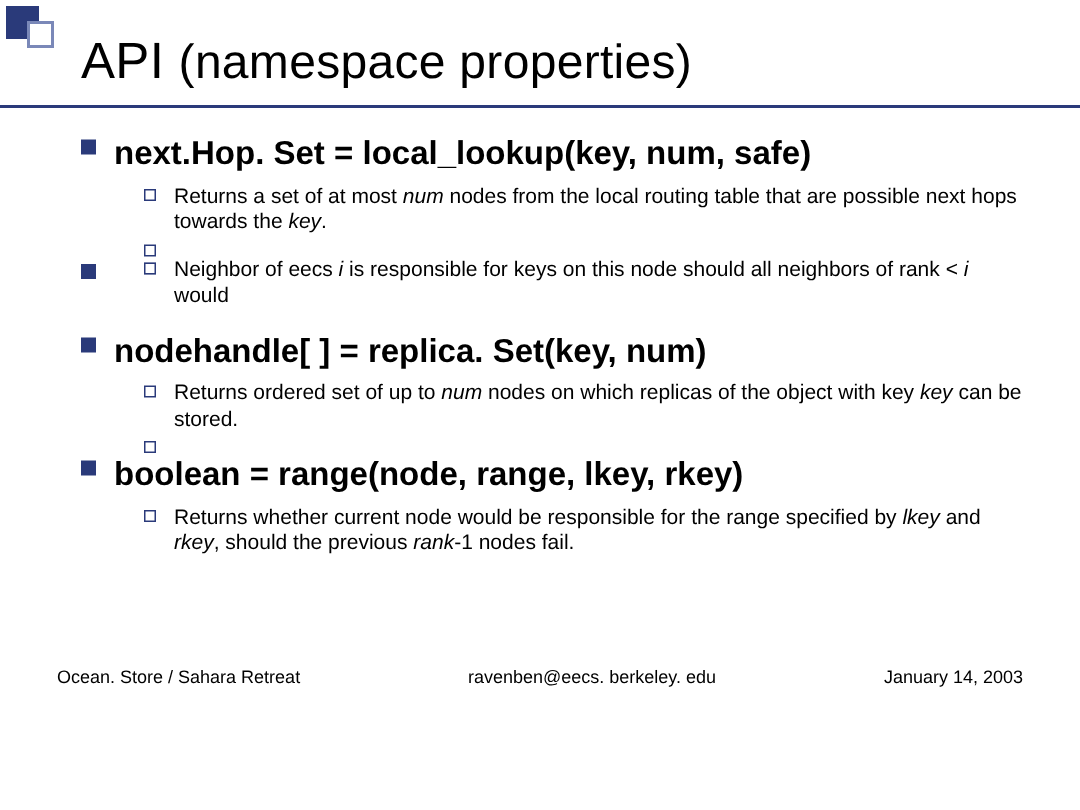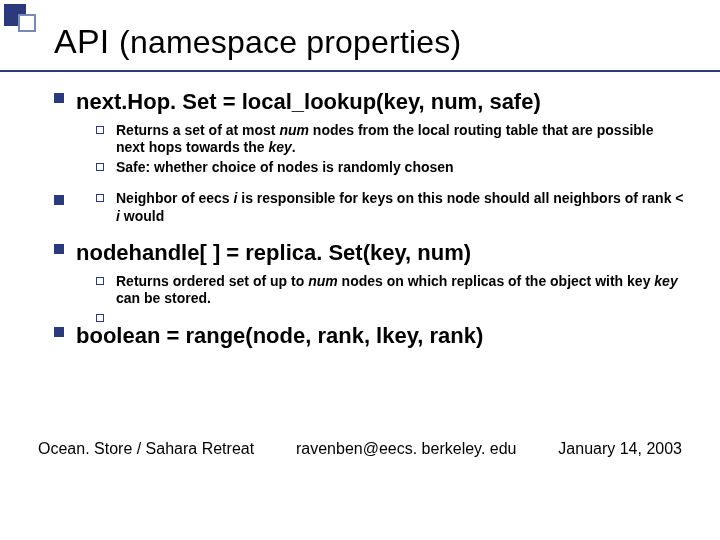--- a/index.html
+++ b/index.html
@@ -86,41 +86,41 @@
     top: 5px;
     width: 10px;
     height: 10px;
     background: #2a3a7a;
   }
   .lvl2 {
     position: relative;
     padding-left: 62px;
     font-size: 14px;
     margin-bottom: 2px;
-    font-weight: bold;
+    font-weight: normal;
   }
   .lvl2 .bullet-open {
     position: absolute;
     left: 42px;
     top: 4px;
     width: 8px;
     height: 8px;
     border: 1.5px solid #2a3a7a;
     box-sizing: border-box;
     background: #fff;
   }
   em.it {
     font-style: italic;
   }
   .footer {
     position: absolute;
     left: 38px;
     right: 38px;
     bottom: 18px;
-    font-size: 16px;
+    font-size: 12px;
     color: #000;
     display: flex;
     justify-content: space-between;
   }
 </style>
 </head>
 <body>
 
 <div class="slide">
 
@@ -141,21 +141,20 @@
       <div class="lvl1">
         <span class="bullet-sq"></span>
         <span>next.Hop. Set = local_lookup(key, num, safe)</span>
       </div>
       <div class="lvl2">
         <span class="bullet-open"></span>
         <span>Returns a set of at most </span><em class="it">num</em><span> nodes from the local routing table that are possible next hops towards the </span><em class="it">key</em><span>.</span>
       </div>
       <div class="lvl2">
         <span class="bullet-open"></span>
-        <span>Safe: whether choice of nodes is randomly chosen</span>
       </div>
     </div>
 
     <div class="blk">
       <div class="lvl1">
         <span class="bullet-sq"></span>
       </div>
       <div class="lvl2">
         <span class="bullet-open"></span>
       </div>
@@ -175,21 +174,25 @@
         <span>Returns ordered set of up to </span><em class="it">num</em><span> nodes on which replicas of the object with key </span><em class="it">key</em><span> can be stored.</span>
       </div>
       <div class="lvl2">
         <span class="bullet-open"></span>
       </div>
     </div>
 
     <div class="blk">
       <div class="lvl1">
         <span class="bullet-sq"></span>
-        <span>boolean = range(node, rank, lkey, rank)</span>
+        <span>boolean = range(node, range, lkey, rkey)</span>
+      </div>
+      <div class="lvl2">
+        <span class="bullet-open"></span>
+        <span>Returns whether current node would be responsible for the range specified by </span><em class="it">lkey</em><span> and </span><em class="it">rkey</em><span>, should the previous </span><em class="it">rank</em><span>-1 nodes fail.</span>
       </div>
     </div>
 
   </div>
 
   <div class="footer">
     <span>Ocean. Store / Sahara Retreat</span>
     <span>ravenben@eecs. berkeley. edu</span>
     <span>January 14, 2003</span>
   </div>

